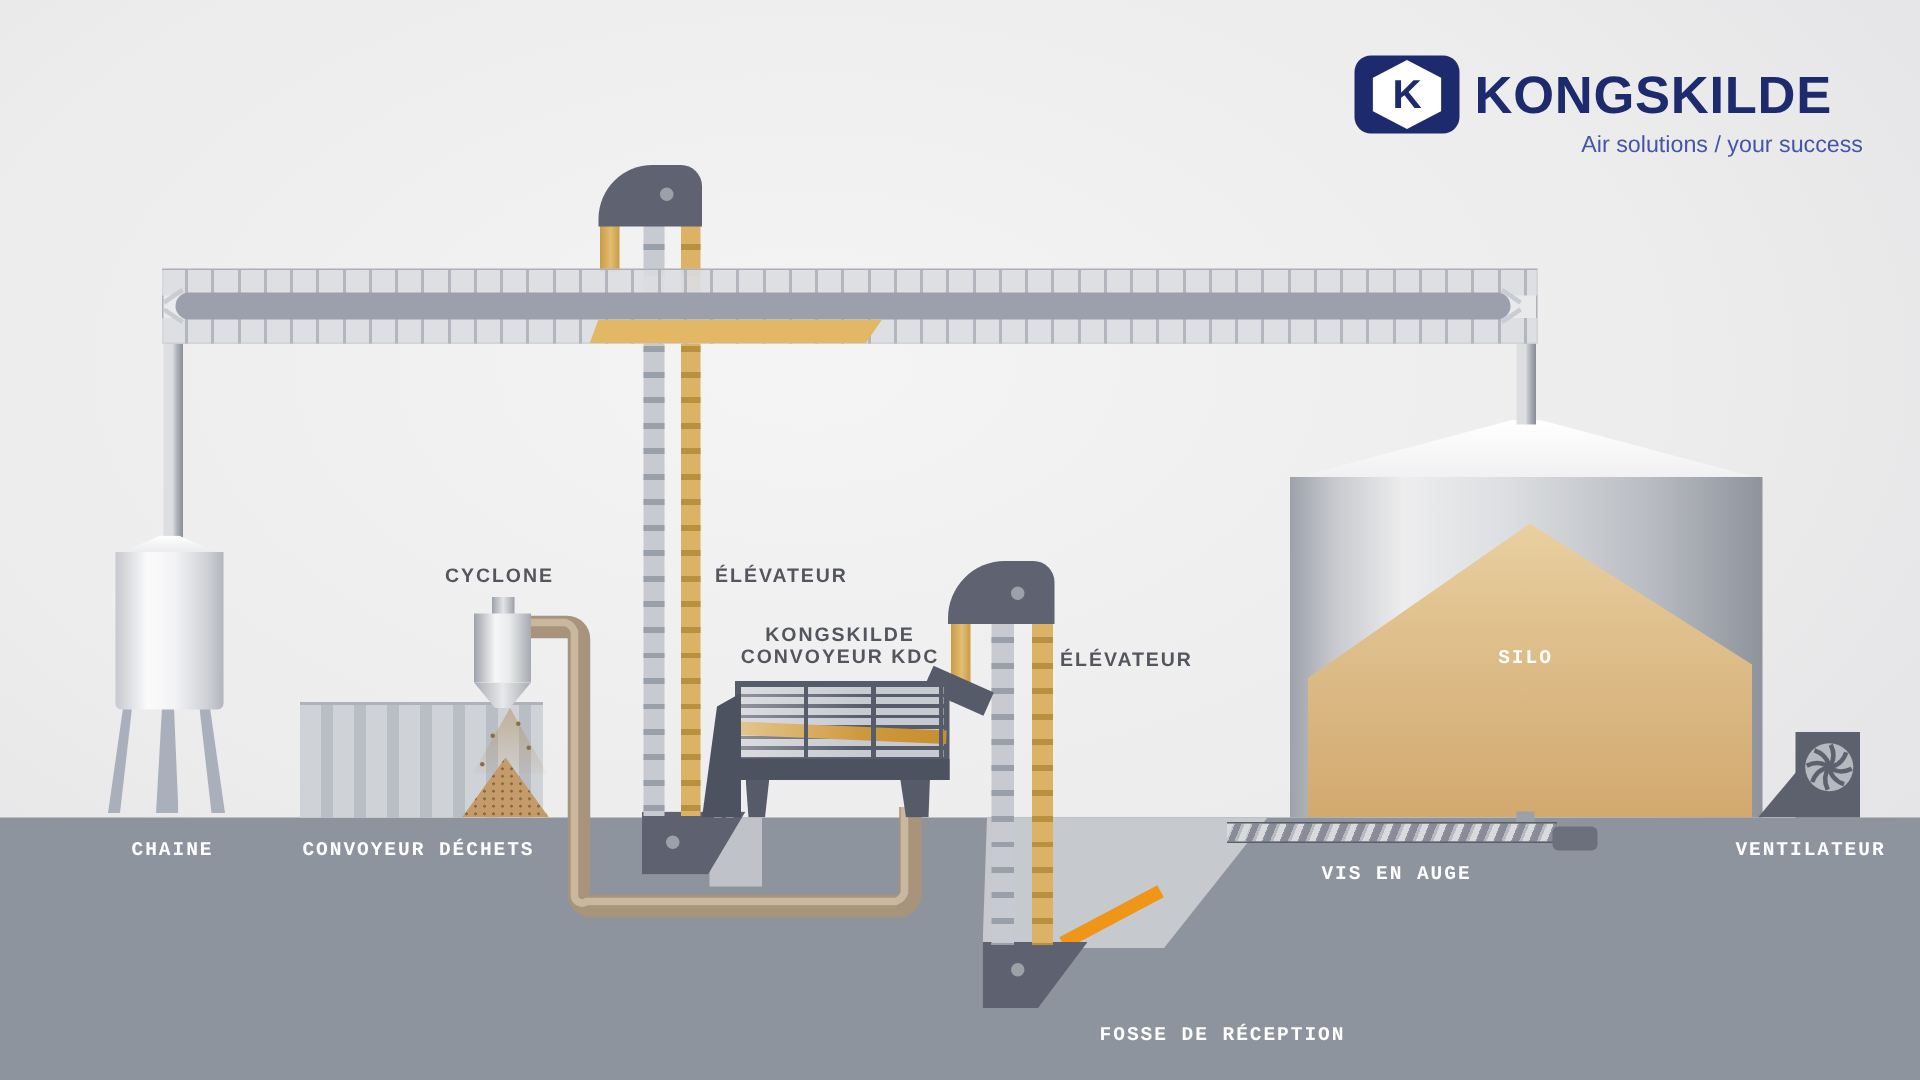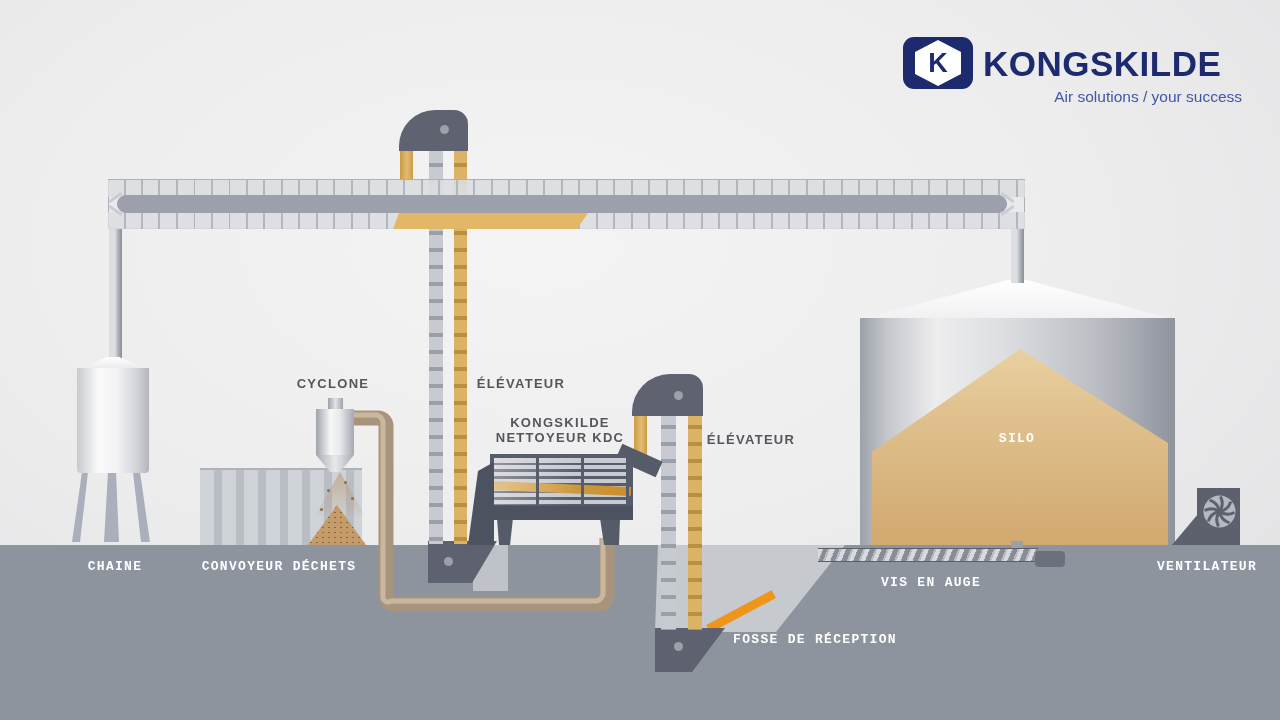--- a/index.html
+++ b/index.html
@@ -205,29 +205,29 @@
     <div class="abs head-dot" style="left:41px;top:15px;"></div>
   </div>
   <div class="abs head" style="left:632px;top:374px;width:71px;height:42px;border-radius:38px 14px 0 0;">
     <div class="abs head-dot" style="left:42px;top:17px;"></div>
   </div>
 
   <div class="lbl" style="left:273px;top:376px;width:120px;">CYCLONE</div>
   <div class="lbl" style="left:461px;top:376px;width:120px;">ÉLÉVATEUR</div>
   <div class="lbl" style="left:480px;top:416px;width:160px;line-height:14.5px;">
     <div>KONGSKILDE</div>
-    <div>NETTOYEUR KDC</div>
+    <div>CONVOYEUR KDC</div>
   </div>
   <div class="lbl" style="left:691px;top:432px;width:120px;">ÉLÉVATEUR</div>
   <div class="lbl on-ground" style="left:967px;top:431px;width:100px;">SILO</div>
   <div class="lbl on-ground" style="left:55px;top:559px;width:120px;">CHAINE</div>
   <div class="lbl on-ground" style="left:179px;top:559px;width:200px;">CONVOYEUR DÉCHETS</div>
   <div class="lbl on-ground" style="left:851px;top:575px;width:160px;">VIS EN AUGE</div>
   <div class="lbl on-ground" style="left:1132px;top:559px;width:150px;">VENTILATEUR</div>
-  <div class="lbl on-ground" style="left:715px;top:632px;width:200px;">FOSSE DE RÉCEPTION</div>
+  <div class="lbl on-ground" style="left:715px;top:682px;width:200px;">FOSSE DE RÉCEPTION</div>
 
   <div class="abs logo-icon">
     <div class="logo-hex">
       <span class="logo-k">K</span>
     </div>
   </div>
   <div class="abs logo-brand">KONGSKILDE</div>
   <div class="abs logo-tag">Air solutions / your success</div>
 
 </div>

